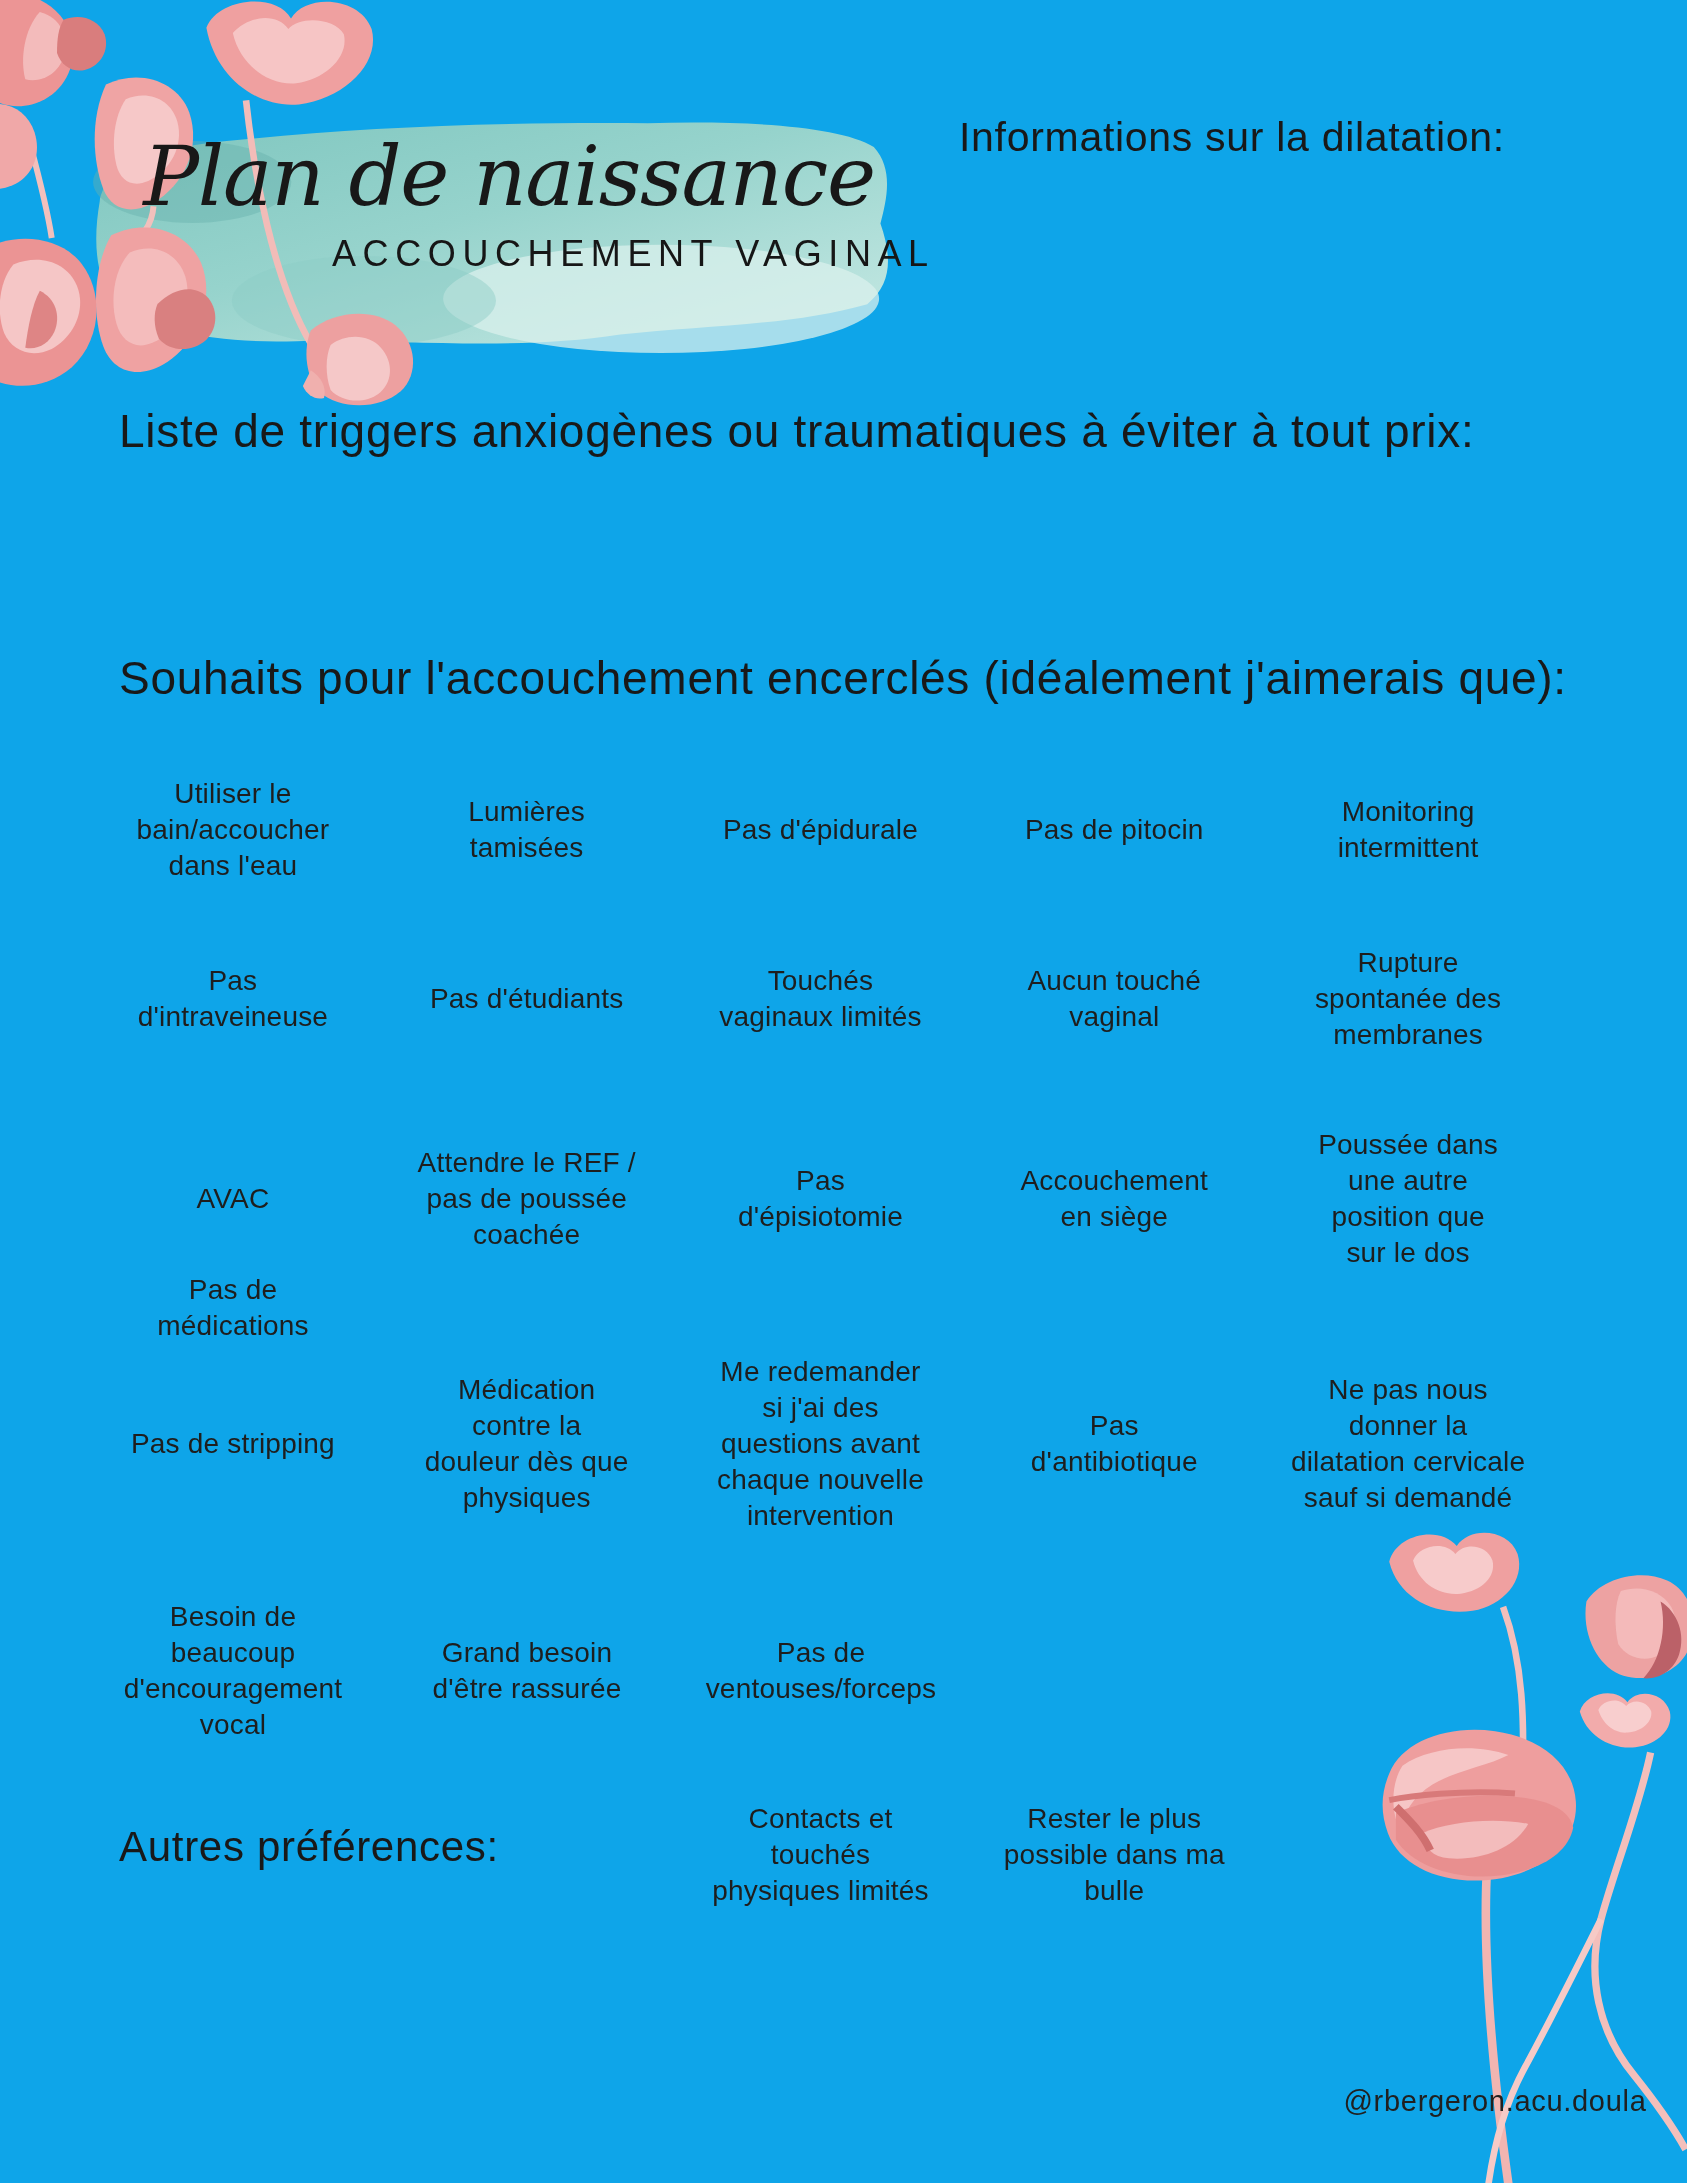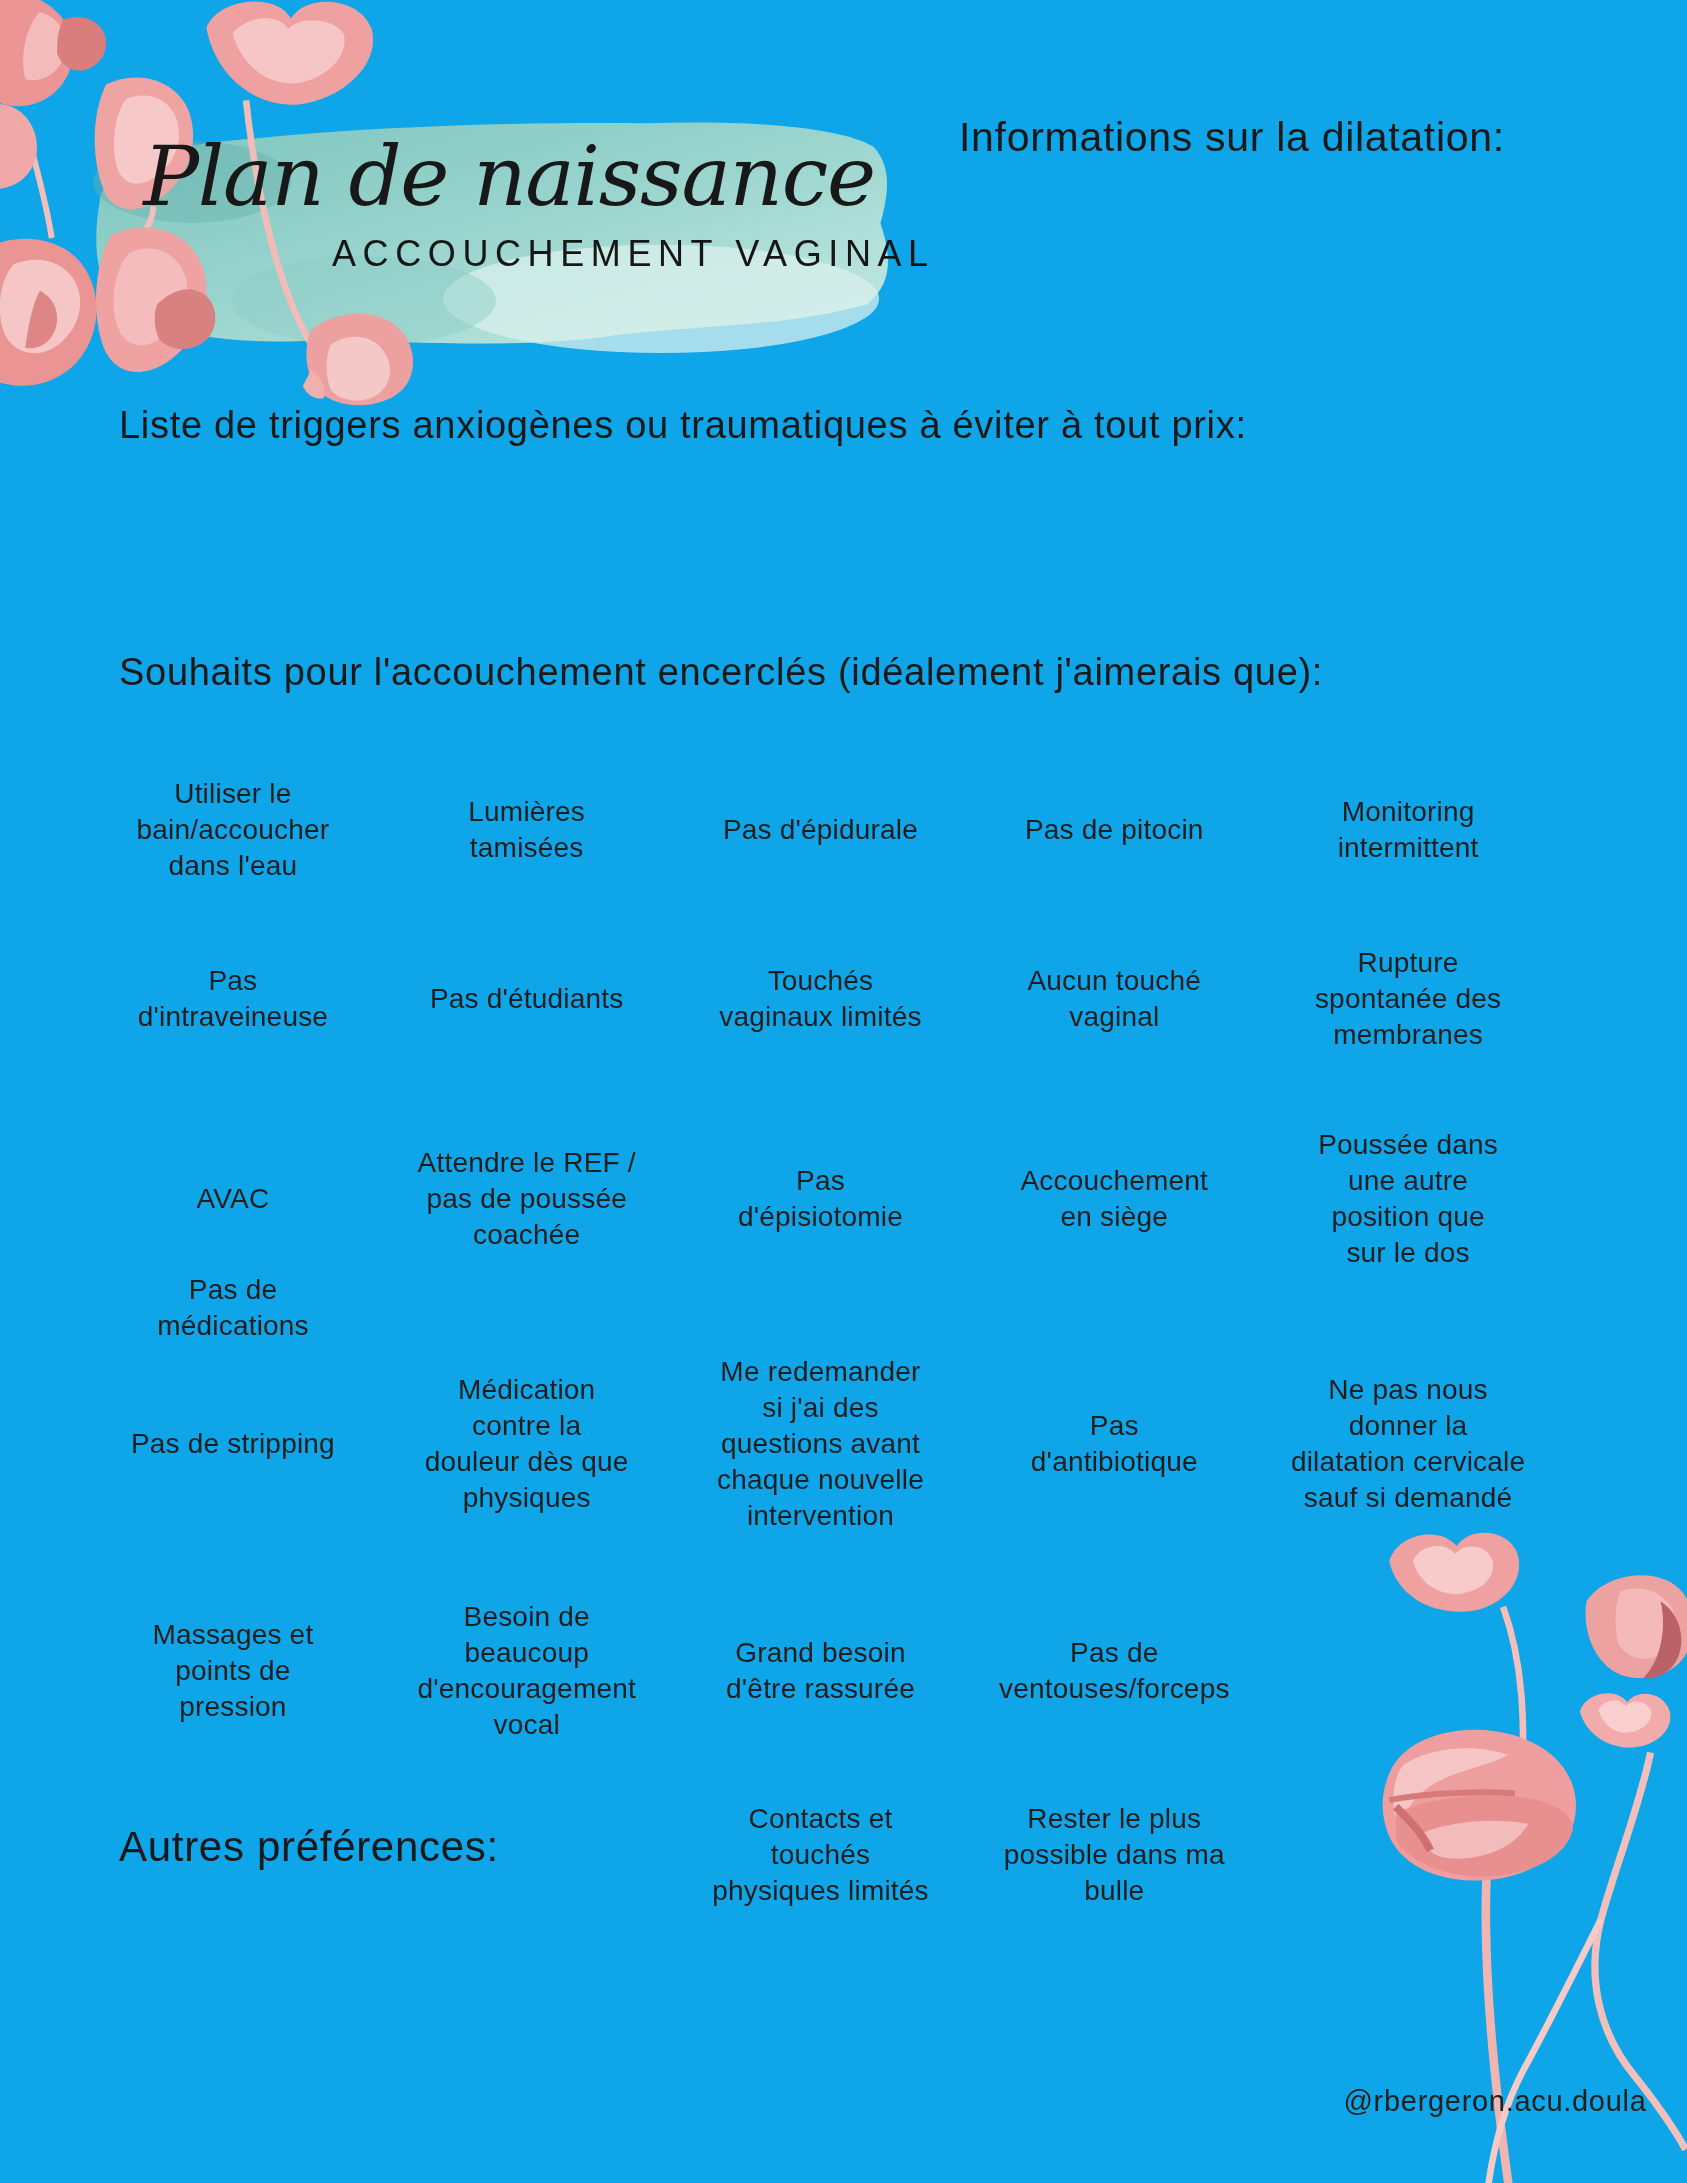--- a/index.html
+++ b/index.html
@@ -20,21 +20,21 @@
   .subtitle{
     position:absolute;left:332px;top:233px;z-index:5;
     font-size:36px;letter-spacing:6.6px;color:#161616;
   }
   .info-heading{
     position:absolute;left:959px;top:114px;z-index:5;
     font-size:41px;letter-spacing:0.7px;color:#191919;
   }
   .section-heading{
     position:absolute;left:119px;z-index:5;
-    font-size:38px;letter-spacing:0.7px;color:#191919;white-space:nowrap;
+    font-size:46px;letter-spacing:0.7px;color:#191919;white-space:nowrap;
   }
   .h-triggers{top:404px;}
   .h-wishes{top:634px;margin-top:17px;}
   .h-other{top:1823px;font-size:42px;}
 
   .grid-row{
     position:absolute;left:86px;width:1469px;display:flex;z-index:5;
   }
   .cell{
     width:294px;display:flex;align-items:center;justify-content:center;
@@ -204,23 +204,20 @@
 intervention</div>
     <div class="cell">Pas
 d'antibiotique</div>
     <div class="cell">Ne pas nous
 donner la
 dilatation cervicale
 sauf si demandé</div>
   </div>
 
   <div class="grid-row row-5">
-    <div class="cell">Massages et
-points de
-pression</div>
     <div class="cell">Besoin de
 beaucoup
 d'encouragement
 vocal</div>
     <div class="cell">Grand besoin
 d'être rassurée</div>
     <div class="cell">Pas de
 ventouses/forceps</div>
     <div class="cell"></div>
   </div>

